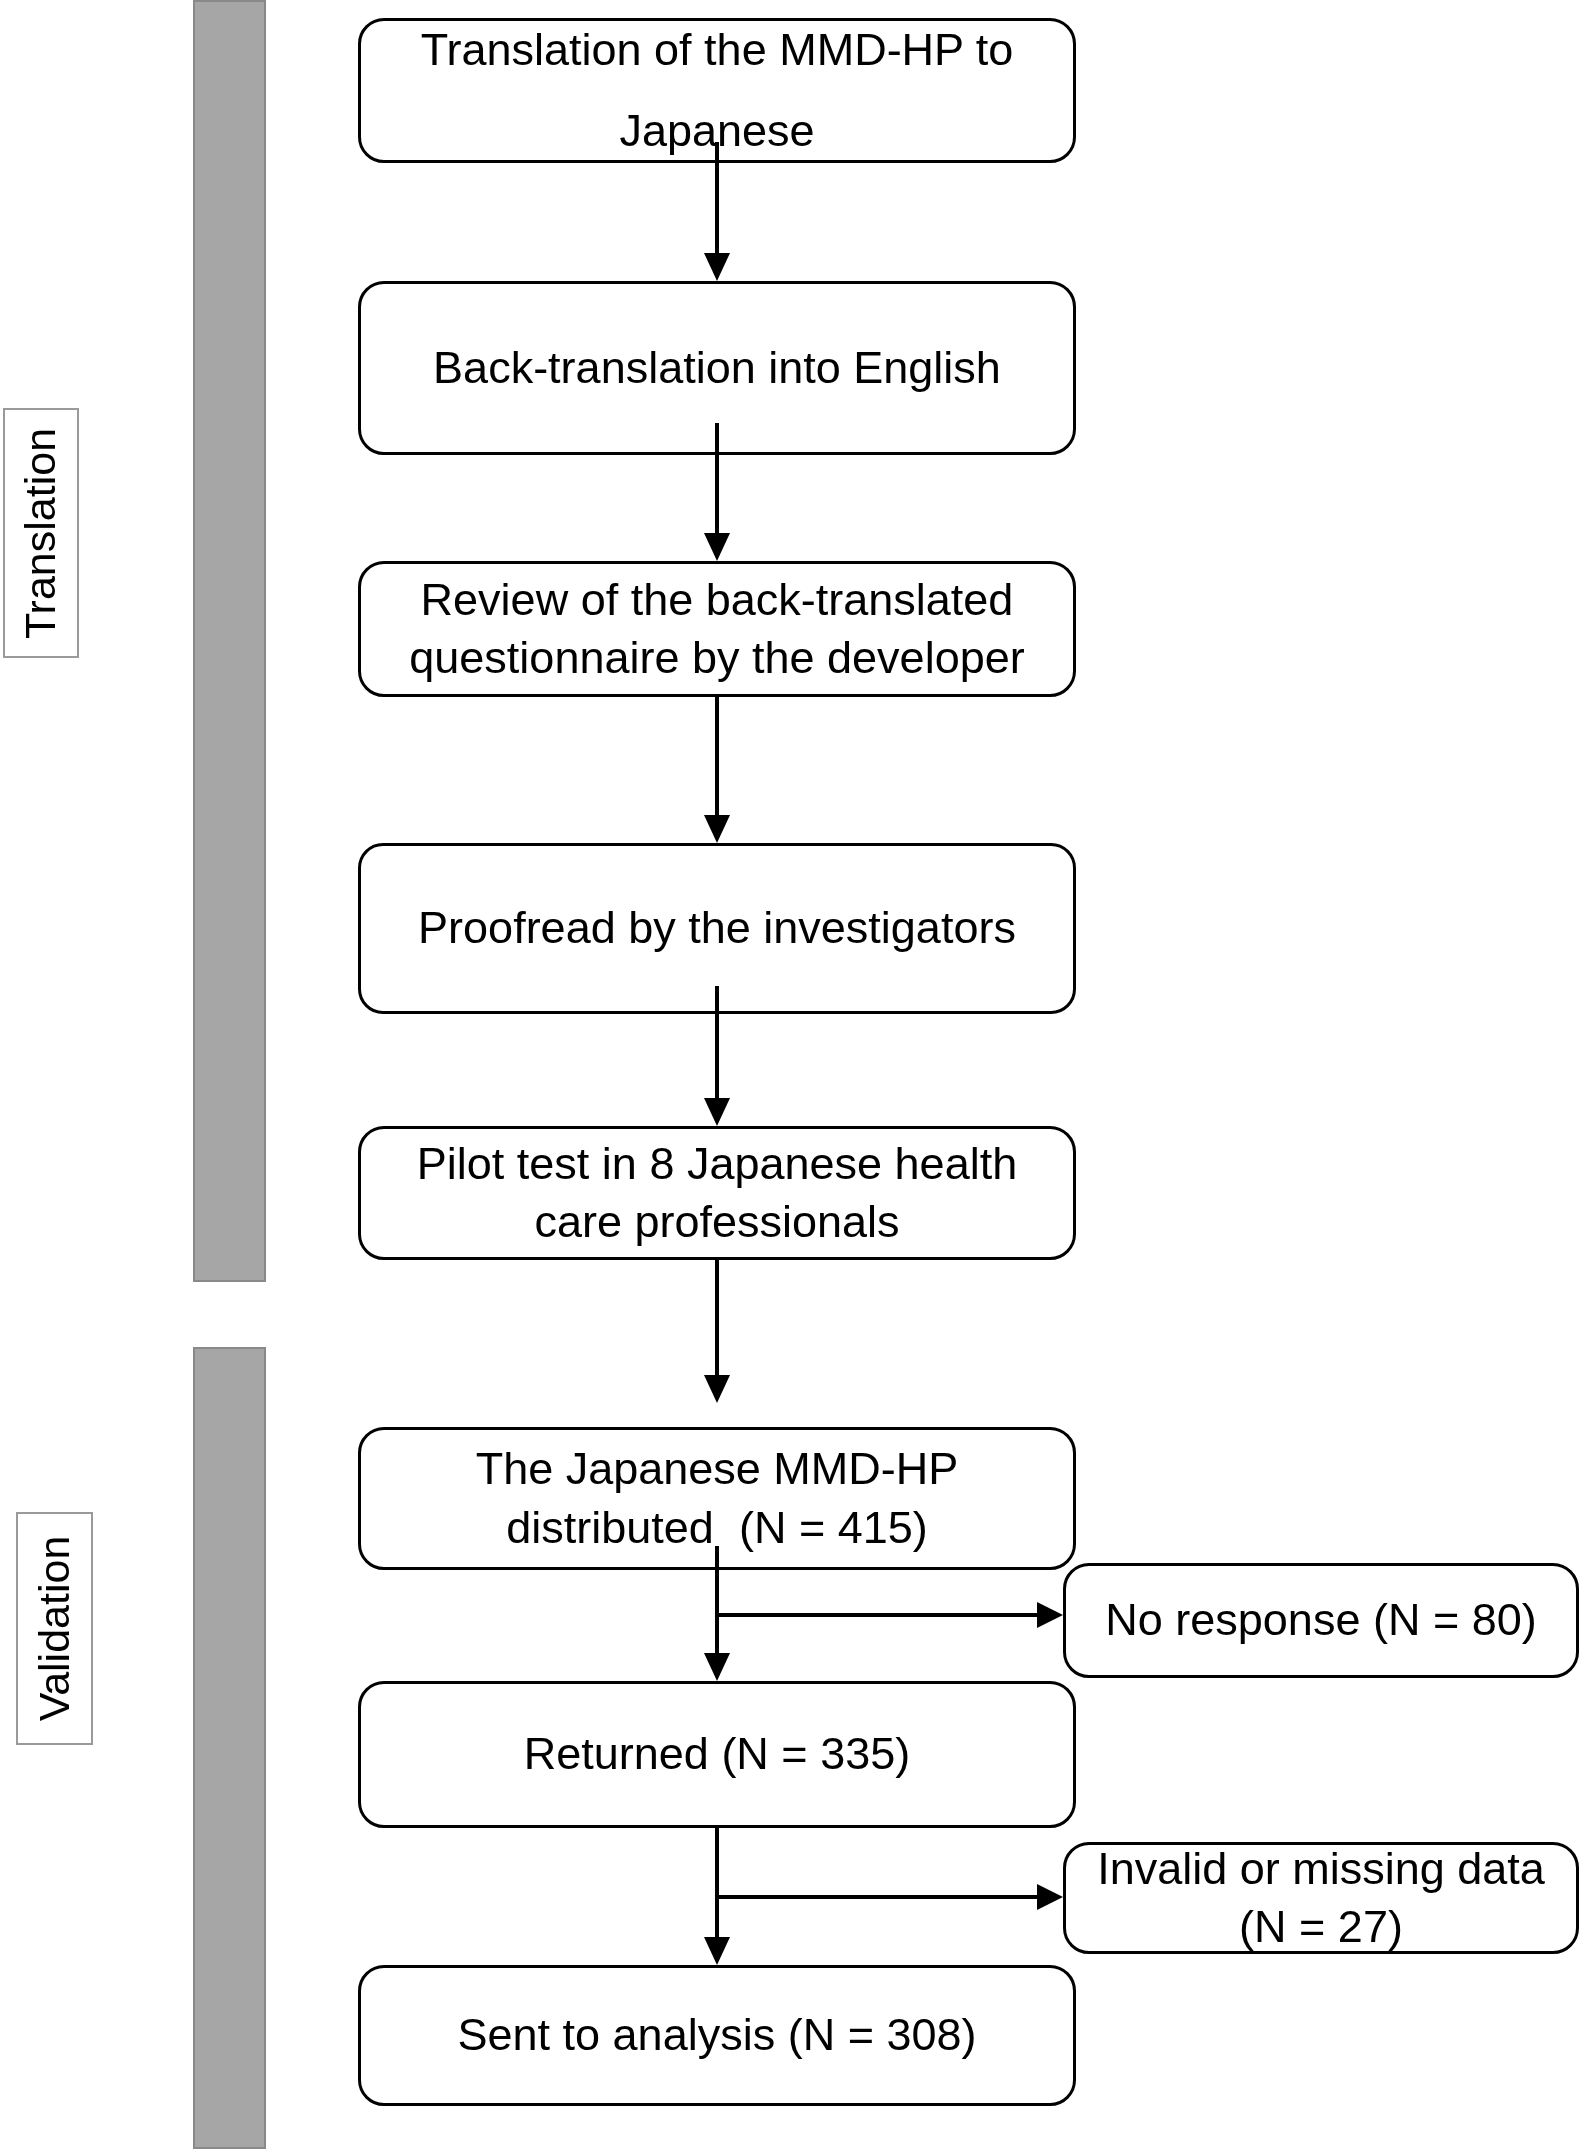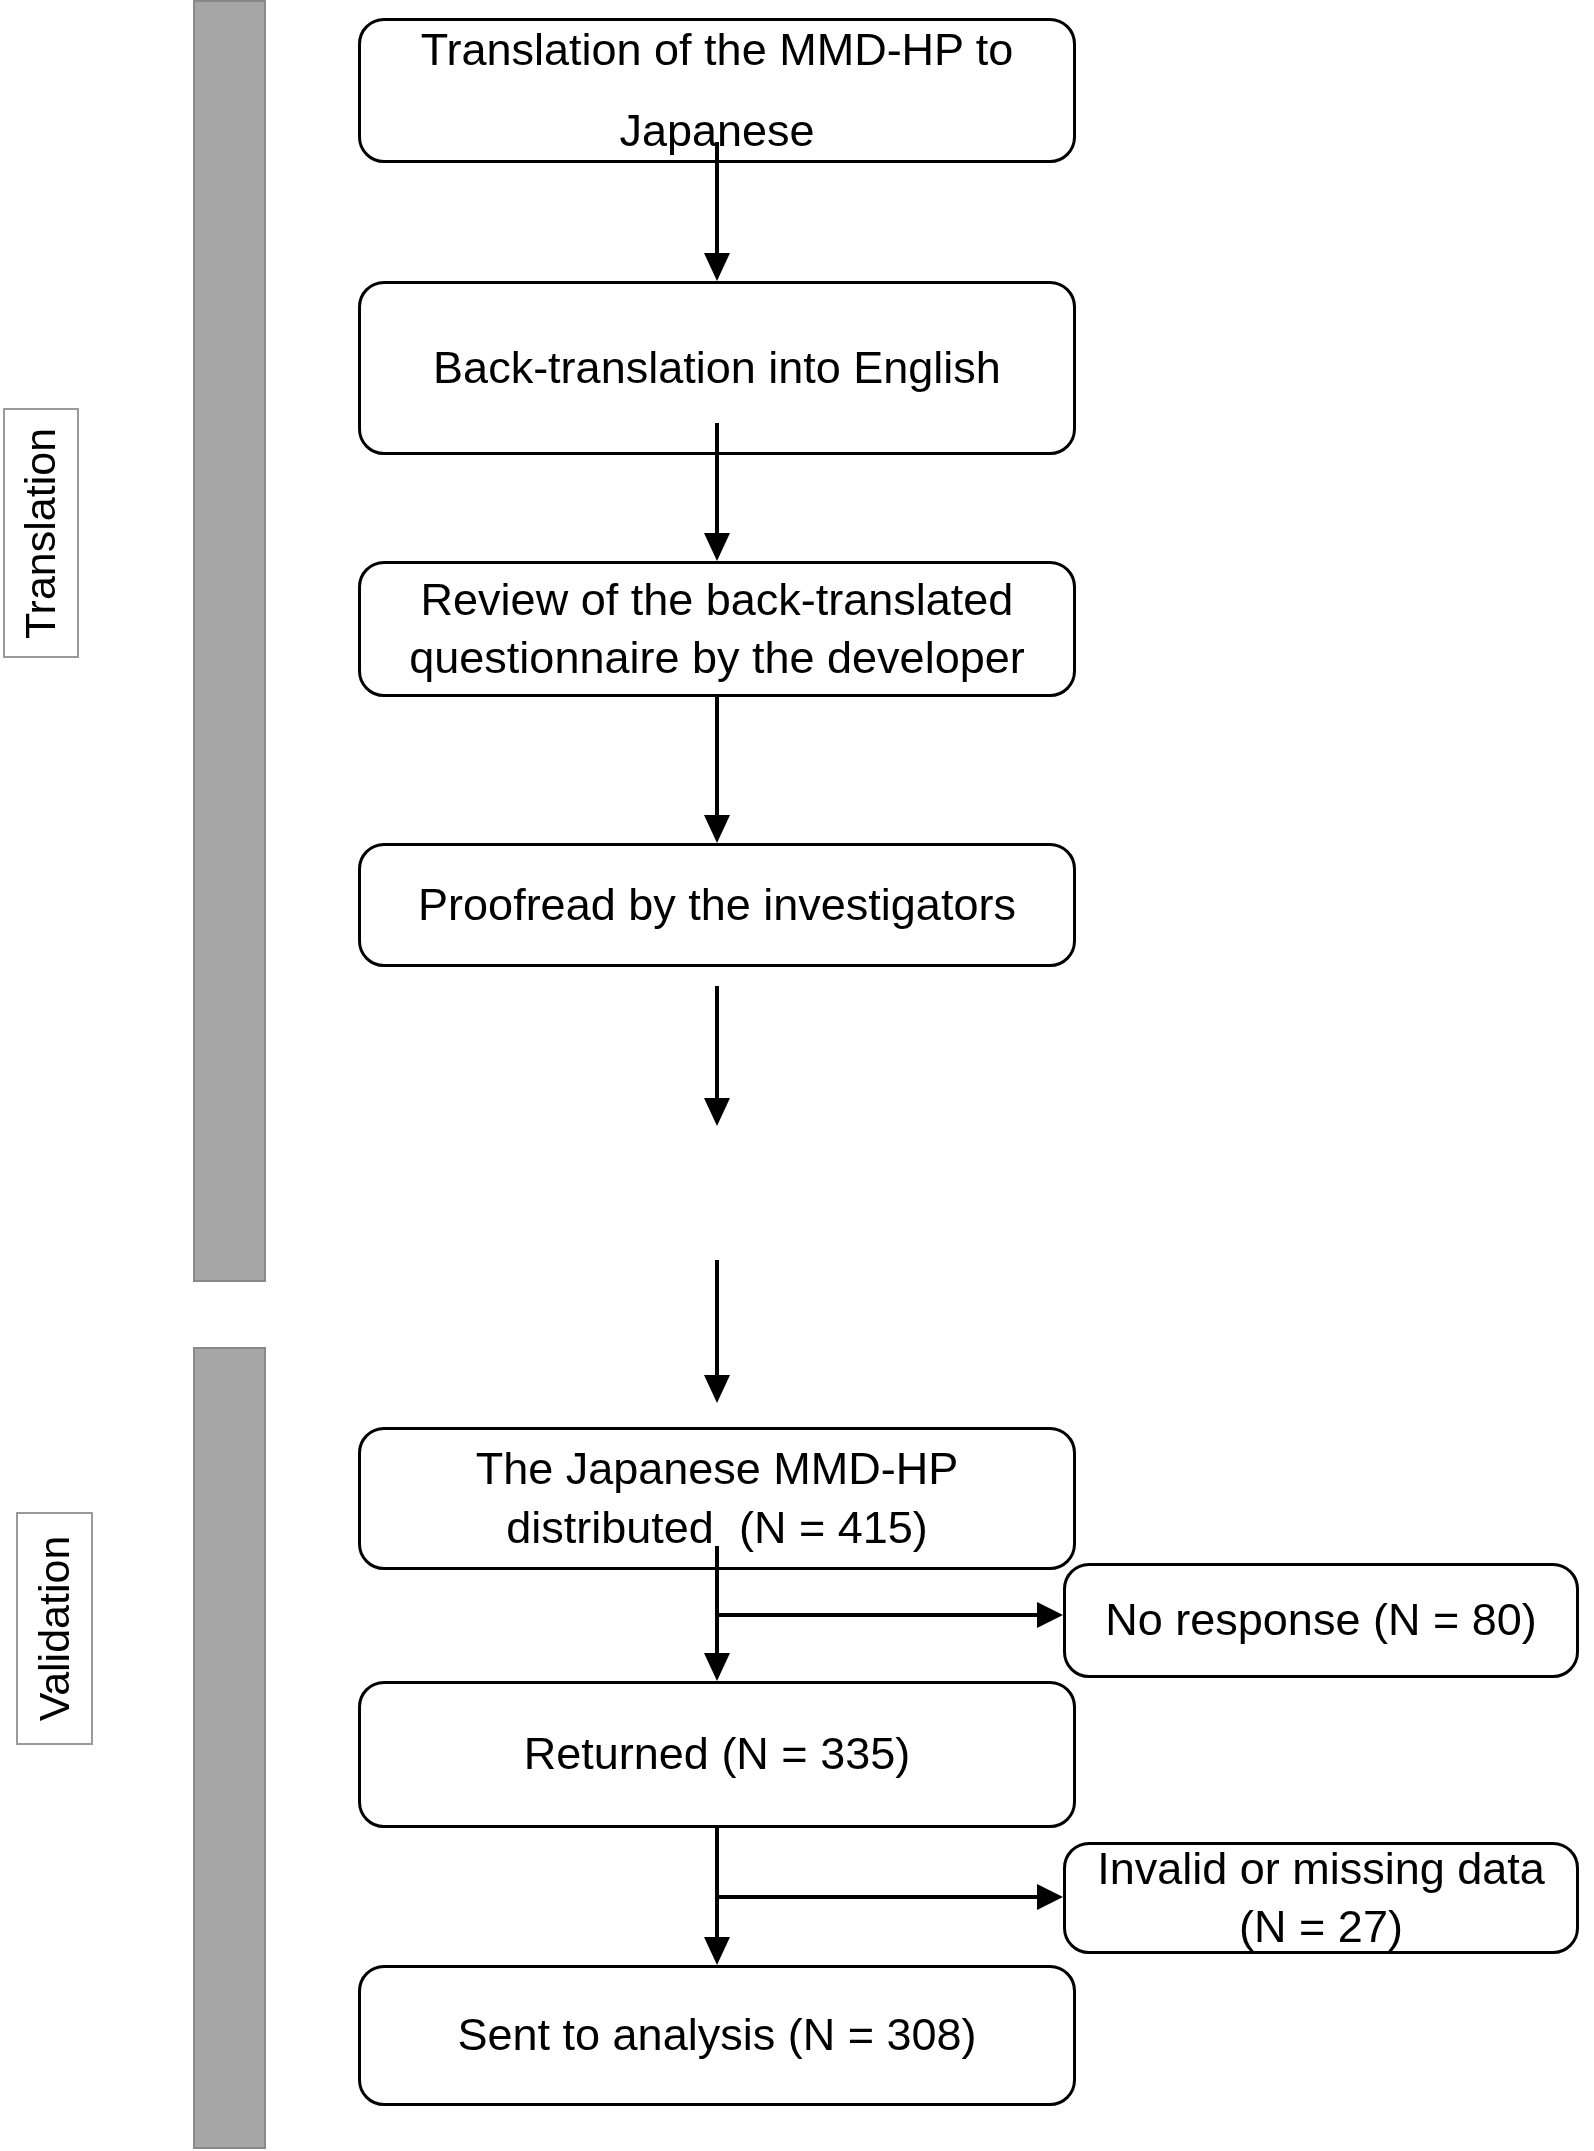--- a/index.html
+++ b/index.html
@@ -57,21 +57,21 @@
     align-items: center;
     text-align: center;
     font-size: 45px;
     line-height: 1.3;
   }
   .main-col { left: 358px; width: 718px; }
   .side-col { left: 1063px; width: 516px; }
   .box-1 { top: 18px;    height: 145px; justify-content: space-between; }
   .box-2 { top: 281px;  height: 174px; }
   .box-3 { top: 561px;  height: 136px; }
-  .box-4 { top: 843px;  height: 124px; }
+  .box-4 { top: 843px;  height: 171px; border-radius: 25px; }
   .box-5 { top: 1126px; height: 134px; }
   .box-6 { top: 1403px; height: 143px; margin-top: 24px; }
   .box-7 { top: 1681px; height: 147px; }
   .box-8 { top: 1965px; height: 141px; }
   .side-a { top: 1563px; height: 115px; }
   .side-b { top: 1842px; height: 112px; text-align: right; }
   .line { white-space: pre-wrap; }
 
   .vshaft {
     position: absolute;
@@ -125,20 +125,24 @@
   <div class="flow-box main-col box-2">
     <span class="line">Back-translation into English</span>
   </div>
   <div class="flow-box main-col box-3">
     <span class="line">Review of the back-translated</span>
     <span class="line">questionnaire by the developer</span>
   </div>
   <div class="flow-box main-col box-4">
     <span class="line">Proofread by the investigators</span>
   </div>
+  <div class="flow-box main-col box-5">
+    <span class="line">Pilot test in 8 Japanese health</span>
+    <span class="line">care professionals</span>
+  </div>
   <div class="flow-box main-col box-6">
     <span class="line">The Japanese MMD-HP</span>
     <span class="line">distributed  (N = 415)</span>
   </div>
   <div class="flow-box main-col box-7">
     <span class="line">Returned (N = 335)</span>
   </div>
   <div class="flow-box main-col box-8">
     <span class="line">Sent to analysis (N = 308)</span>
   </div>

